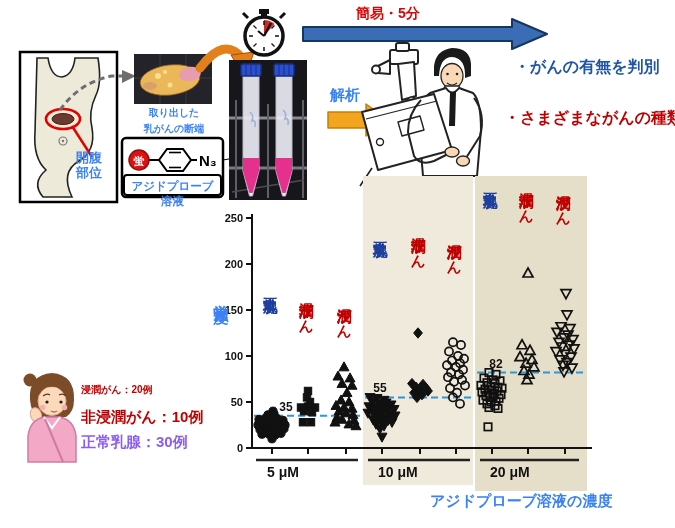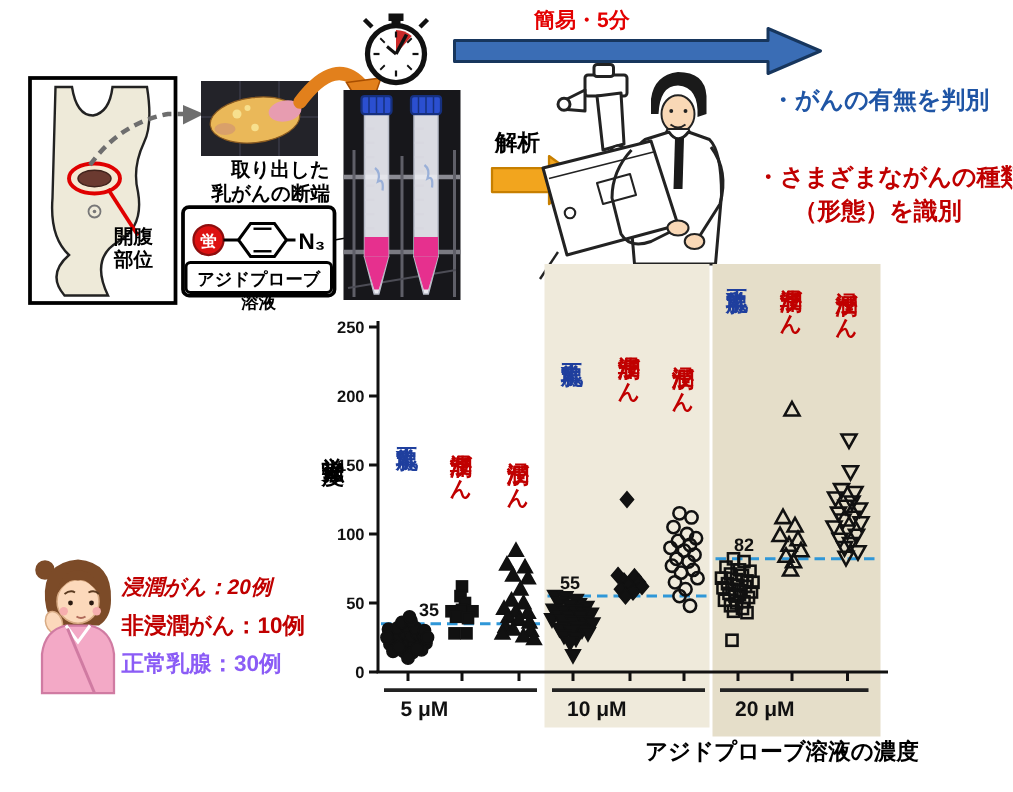--- a/index.html
+++ b/index.html
@@ -1,18 +1,18 @@
 <!DOCTYPE html>
 <html><head>
 <meta charset="utf-8">
 <style>
   html,body{margin:0;padding:0;background:#fff;}
   .stage{position:relative;width:675px;height:528px;background:#fff;overflow:hidden;
          font-family:"Liberation Sans",sans-serif;}
-  .lbl{font-weight:bold;color:#000000;}
+  .lbl{font-weight:bold;color:#3b82f6;}
   .pre{white-space:pre-line;}
   .nowrap{white-space:nowrap;}
   .red{color:#c00000;}
   .bright-red{color:#e30000;}
   .blue{color:#1f55a5;}
   .navy{color:#8b5cf6;}
   .center{text-align:center;}
   .vert{writing-mode:vertical-rl;text-orientation:upright;line-height:1.05;letter-spacing:1px;}
   .col-label{position:absolute;writing-mode:vertical-rl;text-orientation:upright;
              font-weight:bold;font-size:14.5px;line-height:1.05;letter-spacing:0.5px;z-index:3;}
@@ -388,34 +388,33 @@
         <polygon points="567,367.64 572,358.64 562,358.64" stroke="#111" stroke-width="1.7" fill="none"></polygon>
         <polygon points="563,370.4 568,361.4 558,361.4" stroke="#111" stroke-width="1.7" fill="none"></polygon>
         <polygon points="572,373.15999999999997 577,364.15999999999997 567,364.15999999999997" stroke="#111" stroke-width="1.7" fill="none"></polygon>
         <polygon points="564,376.84 569,367.84 559,367.84" stroke="#111" stroke-width="1.7" fill="none"></polygon>
       </g>
   </svg>
 
   <div class="txt lbl pre" style="left:76px;top:150px;font-size:13px;line-height:15px;">開腹
 部位</div>
 
-  <div class="txt lbl pre center" style="left:128px;top:105px;width:92px;font-size:13px;line-height:15.5px;text-align:right;">取り出した
+  <div class="txt lbl pre center" style="left:128px;top:105px;width:92px;font-size:10px;line-height:15.5px;">取り出した
 乳がんの断端</div>
 
   <div class="txt lbl center" style="left:126px;top:179px;width:93px;font-size:11.5px;">アジドプローブ溶液</div>
 
   <div class="txt lbl bright-red nowrap" style="left:356px;top:5px;font-size:14px;">簡易・5分</div>
 
   <div class="txt lbl nowrap" style="left:330px;top:86px;font-size:15px;">解析</div>
 
   <div class="txt lbl blue nowrap" style="left:514px;top:57px;font-size:16px;">・がんの有無を判別</div>
   <div class="txt lbl red nowrap" style="left:504px;top:108px;font-size:16px;">・さまざまながんの種類</div>
-  <div class="txt lbl red nowrap center" style="left:500px;top:131px;width:170px;font-size:16px;">（形態）を識別</div>
-
-  <div class="txt lbl red nowrap" style="left:81px;top:383px;font-size:14px;font-style:italic;">浸潤がん：20例</div>
+
+  <div class="txt lbl red nowrap" style="left:81px;top:383px;font-size:10px;">浸潤がん：20例</div>
   <div class="txt lbl red nowrap" style="left:81px;top:408px;font-size:15px;">非浸潤がん：10例</div>
   <div class="txt lbl navy nowrap" style="left:81px;top:433px;font-size:15px;">正常乳腺：30例</div>
 
   <div class="txt lbl vert" style="left:213px;top:293px;font-size:15px;">蛍光強度</div>
   <div class="txt lbl nowrap" style="left:430px;top:492px;font-size:15px;">アジドプローブ溶液の濃度</div>
 
   <div id="chart-labels">
       <div class="grp-label" style="left: 267px; top: 464px; width: 80px;">5 μM</div>
       <div class="col-label" style="left: 262px; top: 286px; color: rgb(31, 63, 158);">正常乳腺</div>
       <div class="col-label" style="left: 298px; top: 291px; color: rgb(192, 0, 0);">非浸潤がん</div>

